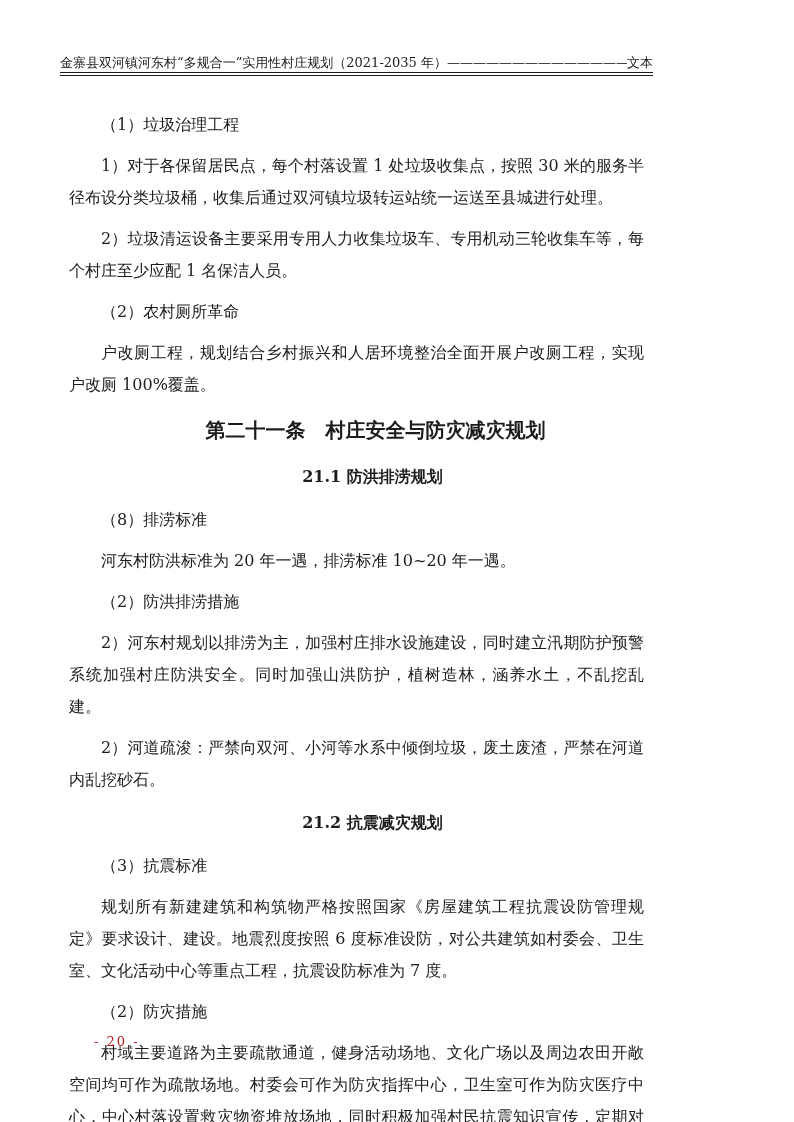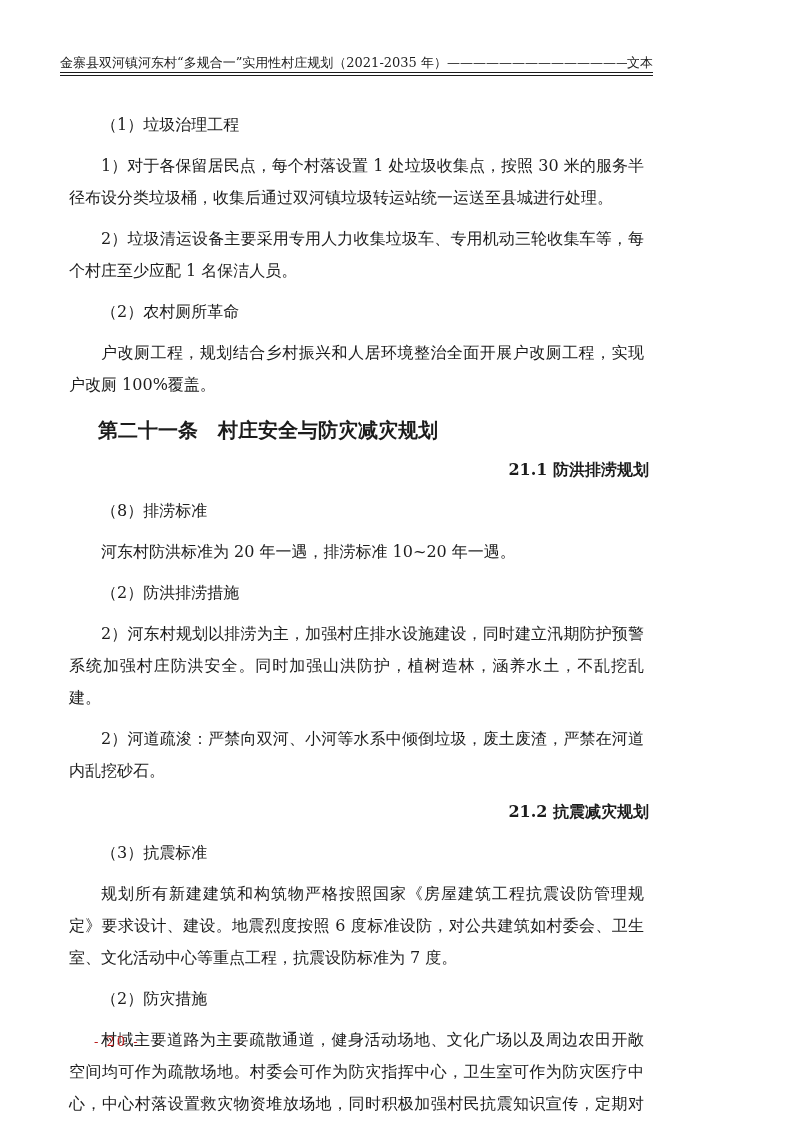--- a/index.html
+++ b/index.html
@@ -56,29 +56,29 @@
   .para {
     margin: 9px;
     text-indent: 2em;
   }
   .h1 {
     margin: 2px 0 4px 0;
     font-size: 20px;
     line-height: 40px;
     font-weight: bold;
     text-indent: 1.9em;
-    text-align: left;
+    text-align: center;
   }
   .h2 {
-    margin: 4px;
+    margin: 11px;
     font-size: 16px;
     line-height: 32px;
     font-weight: bold;
     text-indent: 2em;
-    text-align: right;
+    text-align: center;
   }
   
   .footer {
     position: absolute;
     top: 1033px;
     left: 94px;
     font-size: 13px;
     line-height: 18px;
     color: #b91c1c;
     letter-spacing: 2px;

